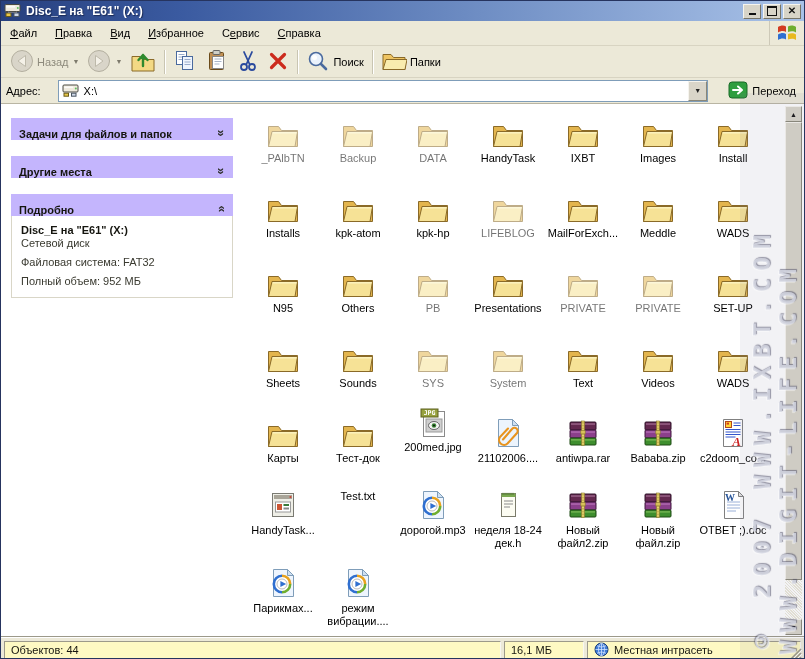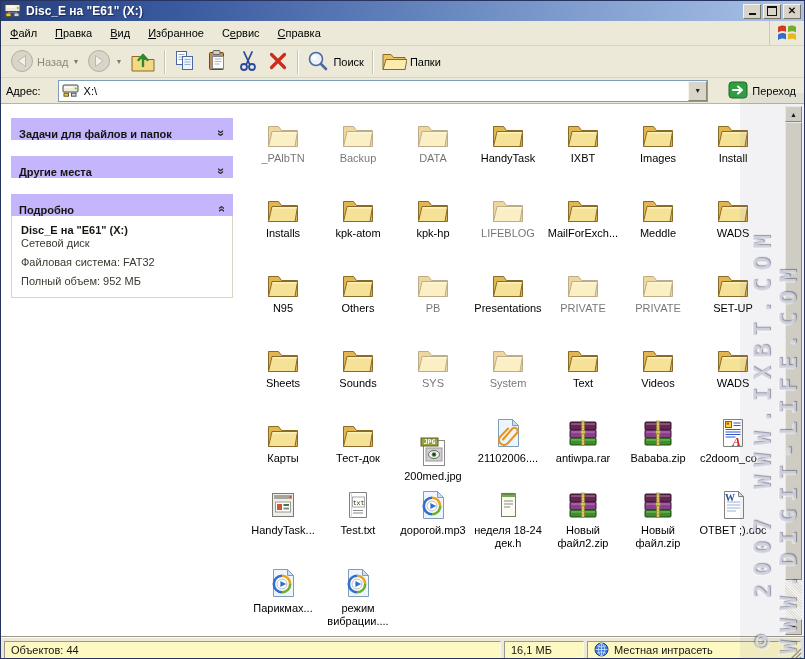--- a/index.html
+++ b/index.html
@@ -571,21 +571,21 @@
         <div class="file-item" style="left: 318px; top: 311px;">
           <div class="file-icon">
             <svg width="34" height="30" viewBox="0 0 34 30">
               <path d="M2.5 7.5 h10 l3 4 h16 v16 h-29 z" fill="#e3b54e" stroke="#8a6a28"></path>
               <path d="M2.5 27.5 L6 12.5 h25.5 l-2.5 15 z" fill="#f6e296" stroke="#8a6a28"></path>
               <path d="M6.8 13.8 h23.8" stroke="#fcf3c0" stroke-width="1.4" fill="none"></path>
             </svg>
           </div>
           <div class="file-label">Тест-док</div>
         </div>
-        <div class="file-item" style="left: 393px; top: 329px;">
+        <div class="file-item" style="left: 393px; top: 300px;">
           <div class="file-icon">
             <svg width="32" height="32" viewBox="0 0 32 32">
               <rect x="6.5" y="5.5" width="21" height="25" fill="#fff" stroke="#8a8a8a"></rect>
               <rect x="9" y="13" width="16" height="13" fill="#cfcfcf" stroke="#9a9a9a"></rect>
               <ellipse cx="17" cy="19.5" rx="5.5" ry="4" fill="#f4f4f4" stroke="#666"></ellipse>
               <circle cx="17" cy="19.5" r="2.3" fill="#3d8b37"></circle>
               <circle cx="17" cy="19.5" r="1" fill="#111"></circle>
               <rect x="4" y="3" width="17" height="8" fill="#97a13f" stroke="#5c611f"></rect>
               <text x="12.5" y="9.3" font-size="6.5" font-weight="bold" fill="#fff" text-anchor="middle" font-family="monospace">JPG</text>
             </svg>
@@ -654,29 +654,20 @@
               <circle cx="23.5" cy="8" r="1.1" fill="#cc4433"></circle>
               <rect x="8.5" y="13" width="15" height="10" fill="#fff" stroke="#999"></rect>
               <rect x="10" y="15" width="5" height="6" fill="#cc5533"></rect>
               <rect x="16.5" y="15" width="5.5" height="2" fill="#3a7a3a"></rect>
               <rect x="16.5" y="18.5" width="5.5" height="2" fill="#888"></rect>
             </svg>
           </div>
           <div class="file-label">HandyTask...</div>
         </div>
         <div class="file-item" style="left: 318px; top: 383px;">
-          <div class="file-icon">
-            <svg width="32" height="32" viewBox="0 0 32 32">
-              <path d="M7.5 3.5 h17 v25 h-17 z" fill="#fff" stroke="#808080"></path>
-              <path d="M9.5 3.5 v25" stroke="#d8d8d8"></path>
-              <rect x="10.5" y="8" width="12" height="10" fill="#fffef4" stroke="#aaa"></rect>
-              <text x="16.5" y="15.5" font-size="6.5" fill="#333" text-anchor="middle" font-family="monospace">txt</text>
-              <path d="M11 21.5 h10 M11 24 h10" stroke="#8a8a8a" stroke-width="1"></path>
-            </svg>
-          </div>
           <div class="file-label">Test.txt</div>
         </div>
         <div class="file-item" style="left: 393px; top: 383px;">
           <div class="file-icon">
             <svg width="32" height="32" viewBox="0 0 32 32">
               <path d="M6.5 2.5 h14 l6 6 v21 h-20 z" fill="#eef5fe" stroke="#7f9db9"></path>
               <path d="M20.5 2.5 v6 h6 z" fill="#cfe0f2" stroke="#7f9db9"></path>
               <circle cx="15" cy="17" r="8.2" fill="#fff" stroke="#999"></circle>
               <path d="M15 8.8 a8.2 8.2 0 0 1 8.2 8.2" fill="none" stroke="#e8a21e" stroke-width="2.6"></path>
               <path d="M23.2 17 a8.2 8.2 0 0 1 -8.2 8.2" fill="none" stroke="#6fae2f" stroke-width="2.6"></path>

